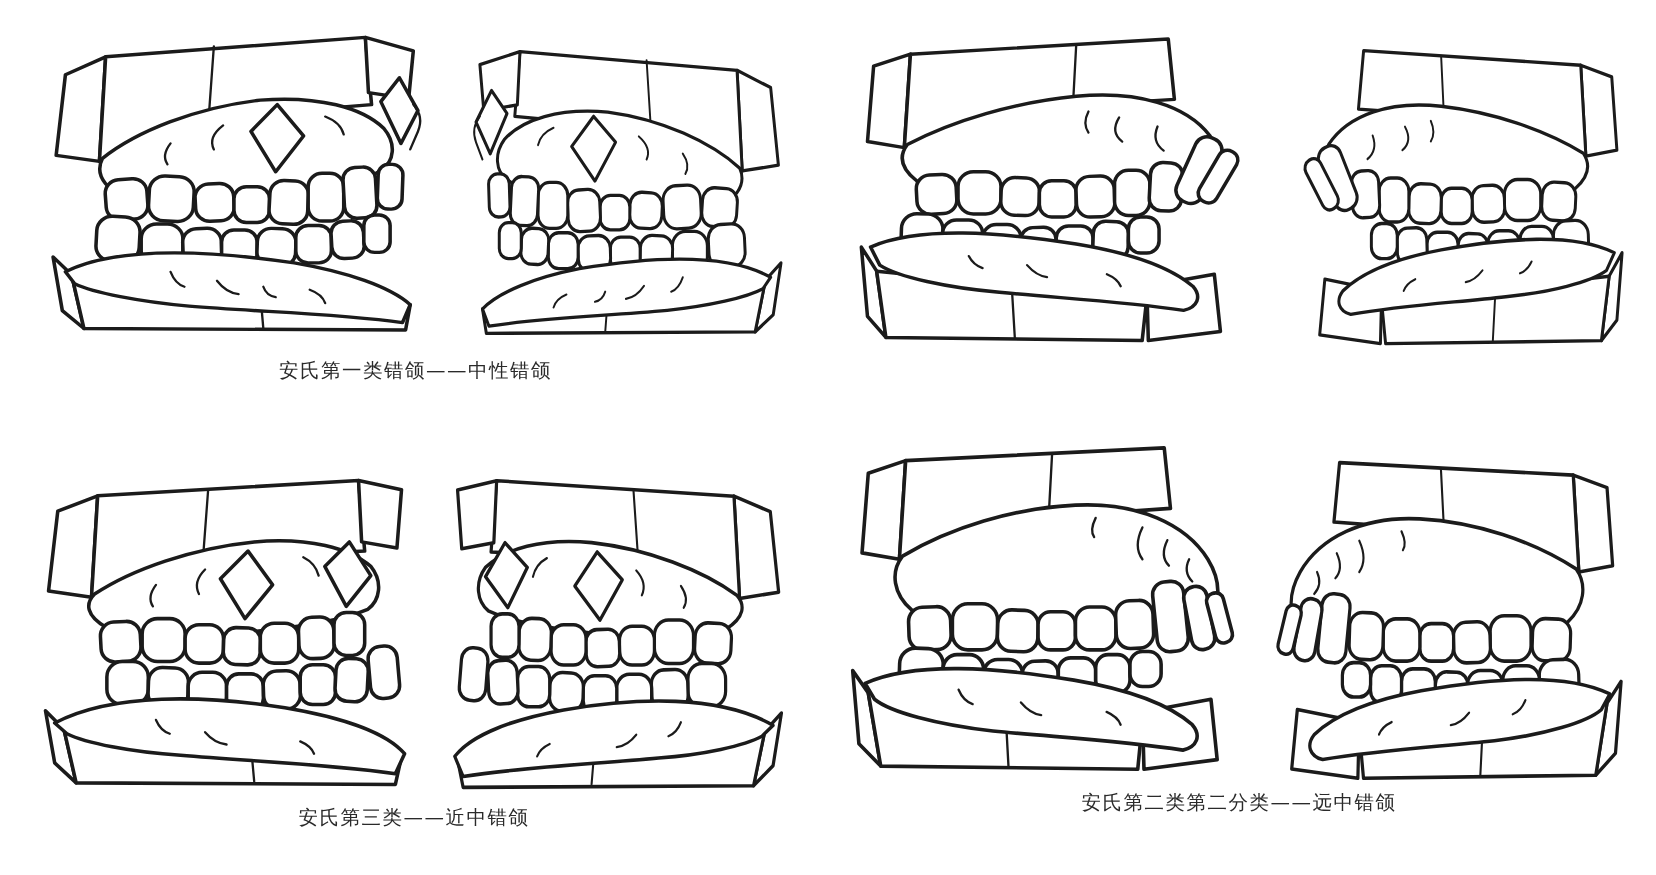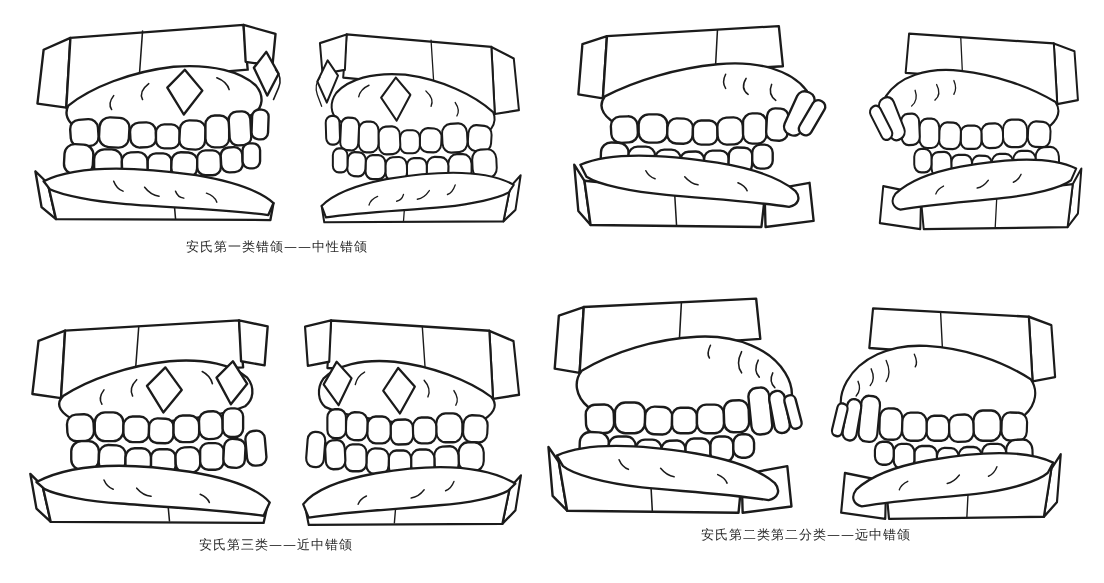--- a/index.html
+++ b/index.html
@@ -198,21 +198,21 @@
     <svg class="cast" viewBox="0 0 260 215" width="266" height="220" preserveAspectRatio="none">
         <use href="#castC"></use>
       </svg>
     <svg class="cast" viewBox="0 0 260 215" width="242" height="222" preserveAspectRatio="none" style="margin-left:10px;">
         <use href="#castC" transform="translate(260,0) scale(-1,1)"></use>
       </svg>
   </div>
   <div class="caption" style="margin-top:8px;">安氏第三类——近中错颌</div>
 </div>
 
-<div class="panel" id="panel-3" style="left:536px;top:288px;width:540px;">
+<div class="panel" id="panel-3" style="left:556px;top:288px;width:540px;">
   <div class="views">
     <svg class="cast" viewBox="0 0 260 215" width="270" height="228" preserveAspectRatio="none">
         <use href="#castD"></use>
       </svg>
     <svg class="cast" viewBox="0 0 260 215" width="244" height="224" preserveAspectRatio="none" style="margin-left:22px;margin-top:10px;">
         <use href="#castD" transform="translate(260,0) scale(-1,1)"></use>
       </svg>
   </div>
   <div class="caption" style="margin-top:4px;">安氏第二类第二分类——远中错颌</div>
 </div>

